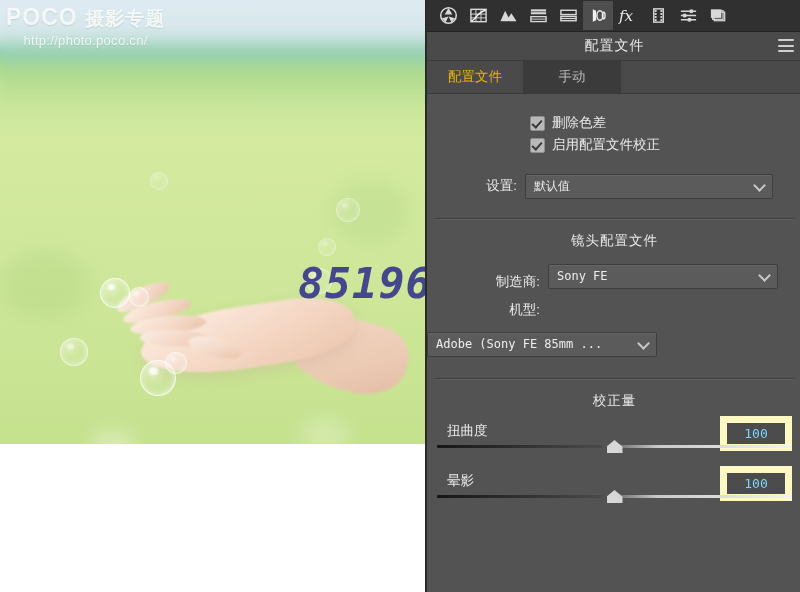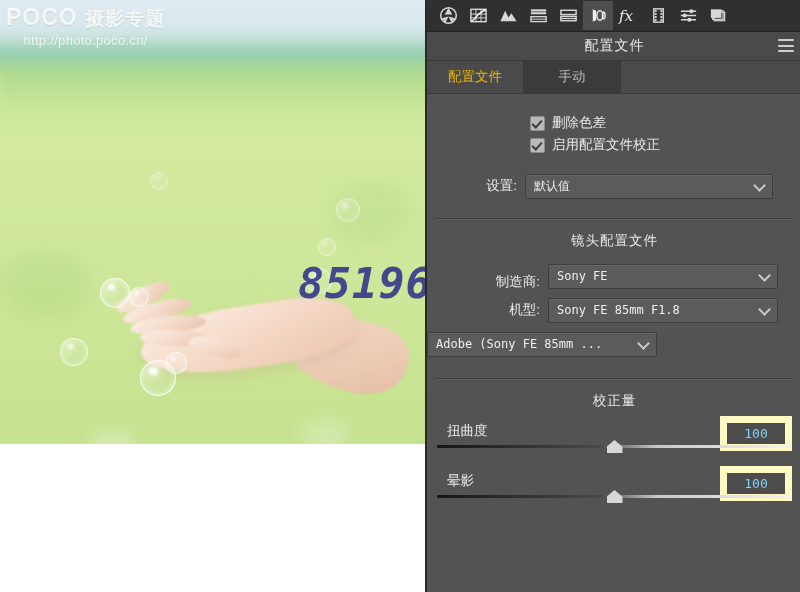--- a/index.html
+++ b/index.html
@@ -389,24 +389,20 @@
       <div class="field">
         <div class="lab" style="width:113px;margin-top:12px;">制造商:</div>
         <div class="select" style="width:228px;">
           <span class="val">Sony FE</span>
           <span class="caret"></span>
         </div>
       </div>
 
       <div class="field">
         <div class="lab" style="width:113px;">机型:</div>
-        <div class="select" style="width:228px;">
-          <span class="val">Sony FE 85mm F1.8</span>
-          <span class="caret"></span>
-        </div>
       </div>
 
       <div class="field">
         <div class="select" style="width:228px;">
           <span class="val">Adobe (Sony FE 85mm ...</span>
           <span class="caret"></span>
         </div>
       </div>
 
       <div style="height:22px;"></div>

